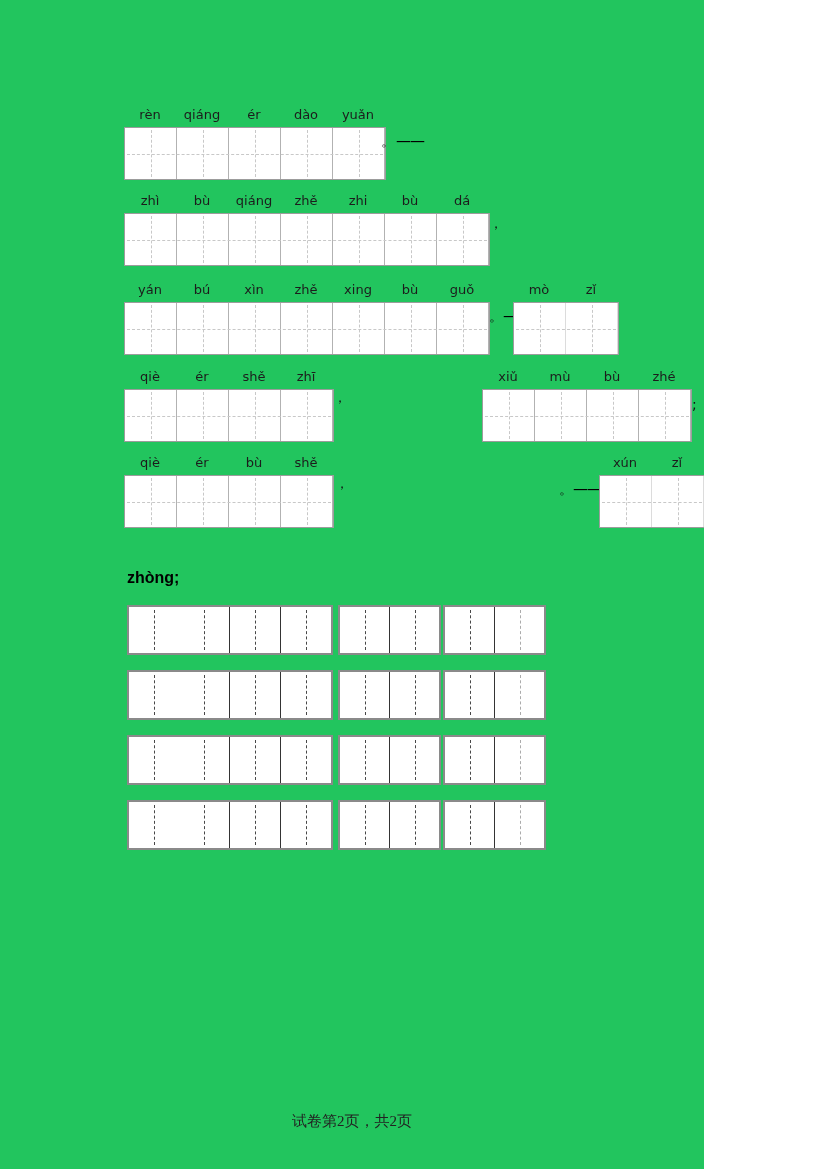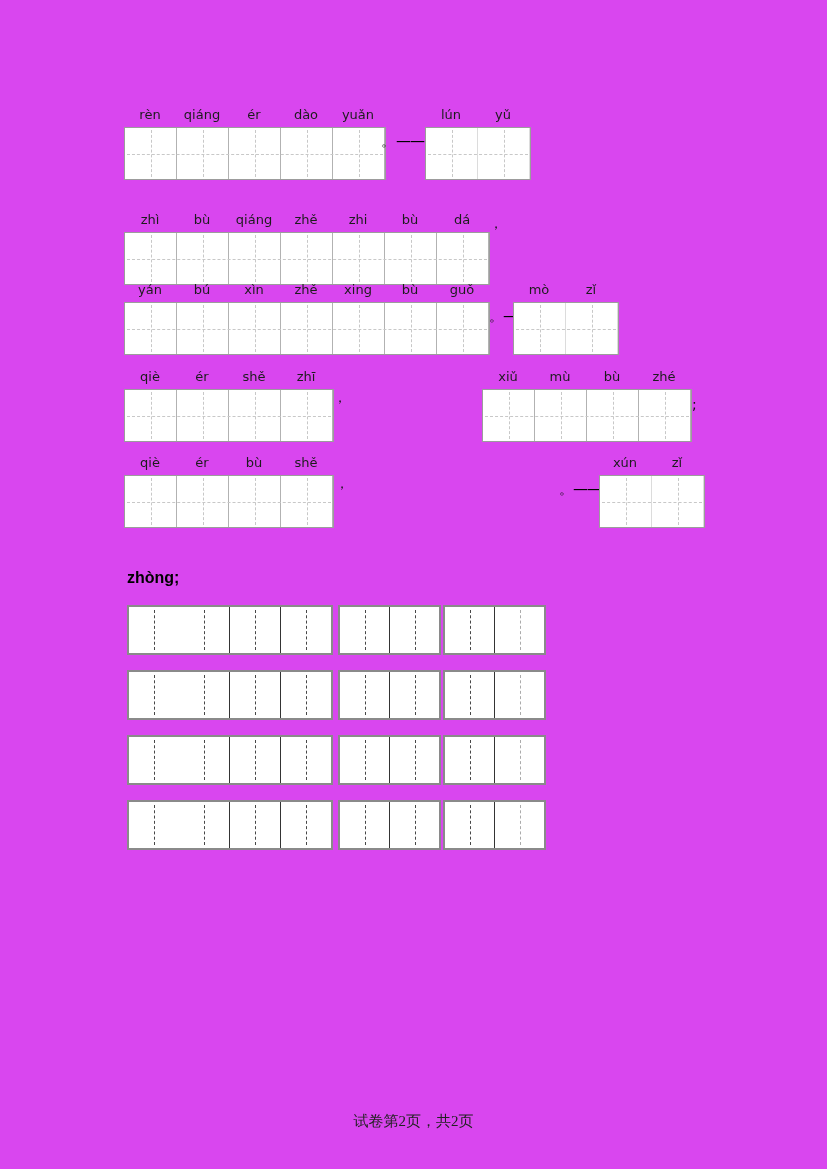--- a/index.html
+++ b/index.html
@@ -1,19 +1,19 @@
 <!DOCTYPE html>
 <html><head>
 <meta charset="utf-8">
 <style>
   html,body{margin:0;padding:0;background:#fff;}
   .page{
     position:relative;
-    width:827px;height:1169px;
-    background:#d946ef;
+    width:704px;height:1169px;
+    background:#22c55e;
     font-family:"DejaVu Sans","Liberation Sans",sans-serif;
     overflow:hidden;
   }
   
   .pgroup{position:absolute;}
   .labels{display:flex;height:20px;}
   .labels span{
     width:52px;text-align:center;
     font-size:13px;line-height:16px;color:#1c1c1c;
     font-family:"DejaVu Sans",sans-serif;
@@ -90,33 +90,22 @@
         <div class="cell"></div>
         <div class="cell"></div>
         <div class="cell"></div>
         <div class="cell"></div>
         <div class="cell"></div>
         <div class="hline"></div>
       </div>
     </div>
   <span class="punct" style="left:381px;top:134px">。</span>
   <span class="connector" style="left:396px;top:134px">——</span>
-  <div class="pgroup attr" style="left:425px;top:107px">
-      <div class="labels">
-        <span>lún</span>
-        <span>yǔ</span>
-      </div>
-      <div class="ptable">
-        <div class="cell"></div>
-        <div class="cell"></div>
-        <div class="hline"></div>
-      </div>
-    </div>
-
-  <div class="pgroup" style="left:124px;top:212px">
+
+  <div class="pgroup" style="left:124px;top:193px">
       <div class="labels">
         <span>zhì</span>
         <span>bù</span>
         <span>qiáng</span>
         <span>zhě</span>
         <span>zhi</span>
         <span>bù</span>
         <span>dá</span>
       </div>
       <div class="ptable">

